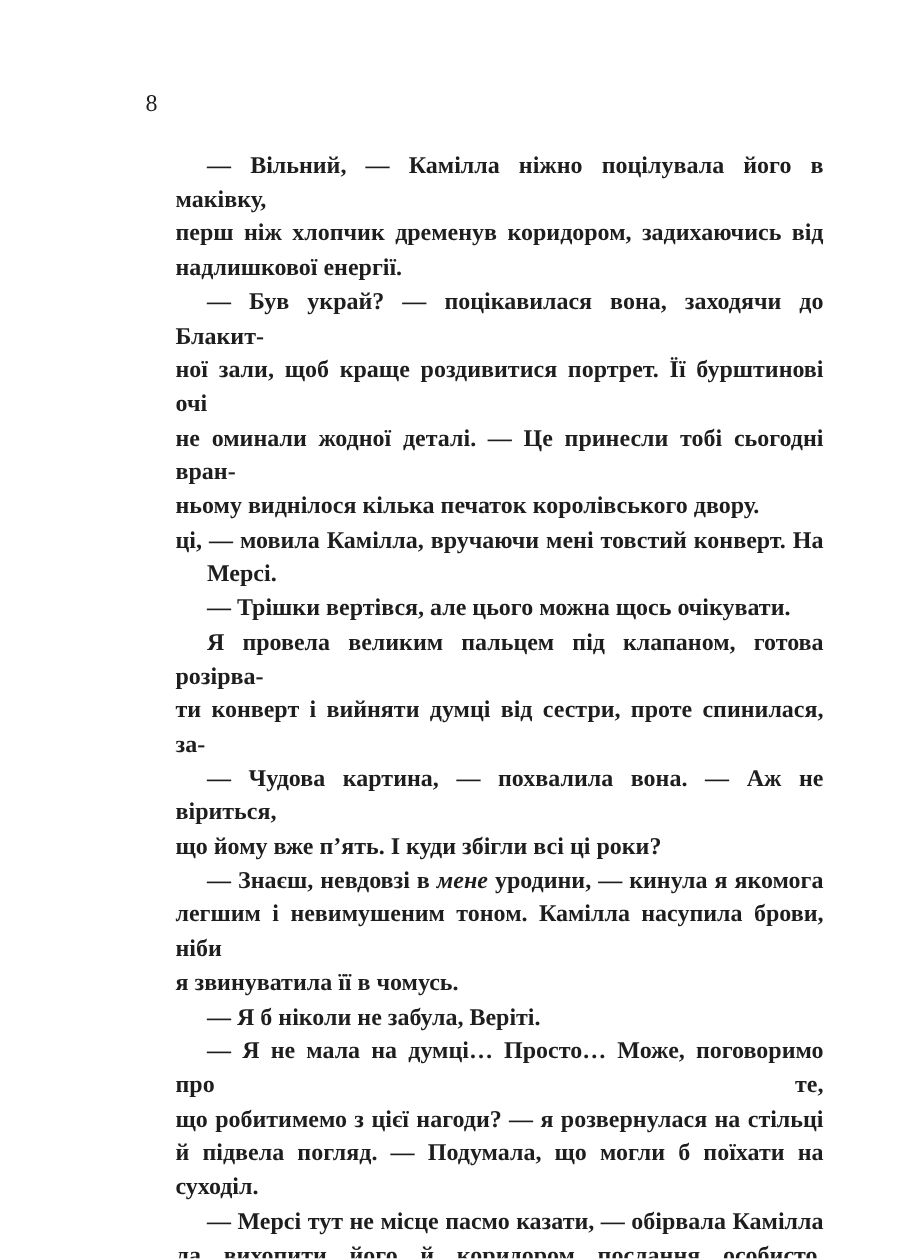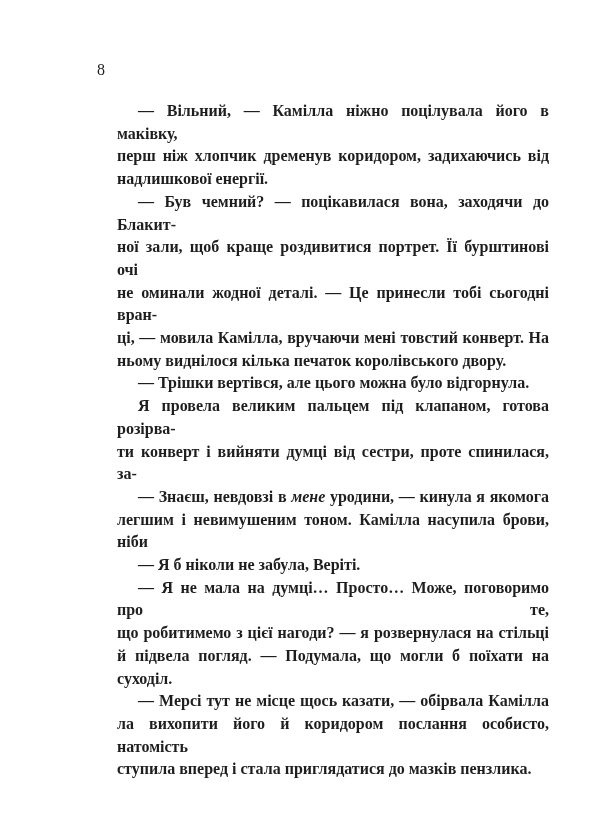--- a/index.html
+++ b/index.html
@@ -52,44 +52,52 @@
 
 <div class="page" style="background: rgb(255, 255, 255); color: rgb(30, 30, 30);">
   <div class="page-number">8</div>
   <div class="text-block" id="text-block">
       <div>
         <div class="line first">— Вільний, — Камілла ніжно поцілувала його в маківку,</div>
         <div class="line">перш ніж хлопчик дременув коридором, задихаючись від</div>
         <div class="line last">надлишкової енергії.</div>
       </div>
       <div>
-        <div class="line first">— Був чемний? — поцікавилася вона, заходячи до Блакит-</div>
+        <div class="line first">— Був украй? — поцікавилася вона, заходячи до Блакит-</div>
         <div class="line">ної зали, щоб краще роздивитися портрет. Її бурштинові очі</div>
         <div class="line">не оминали жодної деталі. — Це принесли тобі сьогодні вран-</div>
+        <div class="line last">ньому виднілося кілька печаток королівського двору.</div>
         <div class="line">ці, — мовила Камілла, вручаючи мені товстий конверт. На</div>
-        <div class="line last">ньому виднілося кілька печаток королівського двору.</div>
       </div>
       <div>
-        <div class="line first last">— Трішки вертівся, але цього можна було відгорнула.</div>
+        <div class="line first last">Мерсі.</div>
+      </div>
+      <div>
+        <div class="line first last">— Трішки вертівся, але цього можна щось очікувати.</div>
       </div>
       <div>
         <div class="line first">Я провела великим пальцем під клапаном, готова розірва-</div>
         <div class="line">ти конверт і вийняти думці від сестри, проте спинилася, за-</div>
       </div>
       <div>
+        <div class="line first">— Чудова картина, — похвалила вона. — Аж не віриться,</div>
+        <div class="line last">що йому вже п’ять. І куди збігли всі ці роки?</div>
+      </div>
+      <div>
         <div class="line first"><span>— Знаєш, невдовзі в </span><span class="italic">мене</span><span> уродини, — кинула я якомога</span></div>
         <div class="line">легшим і невимушеним тоном. Камілла насупила брови, ніби</div>
+        <div class="line last">я звинуватила її в чомусь.</div>
       </div>
       <div>
         <div class="line first last">— Я б ніколи не забула, Веріті.</div>
       </div>
       <div>
         <div class="line first">— Я не мала на думці… Просто… Може, поговоримо про те,</div>
         <div class="line">що робитимемо з цієї нагоди? — я розвернулася на стільці</div>
         <div class="line">й підвела погляд. — Подумала, що могли б поїхати на суходіл.</div>
       </div>
       <div>
-        <div class="line first">— Мерсі тут не місце щось казати, — обірвала Камілла</div>
+        <div class="line first">— Мерсі тут не місце пасмо казати, — обірвала Камілла</div>
         <div class="line">ла вихопити його й коридором послання особисто, натомість</div>
         <div class="line last">ступила вперед і стала приглядатися до мазків пензлика.</div>
       </div>
     </div>
 </div>
 
 </body></html>

